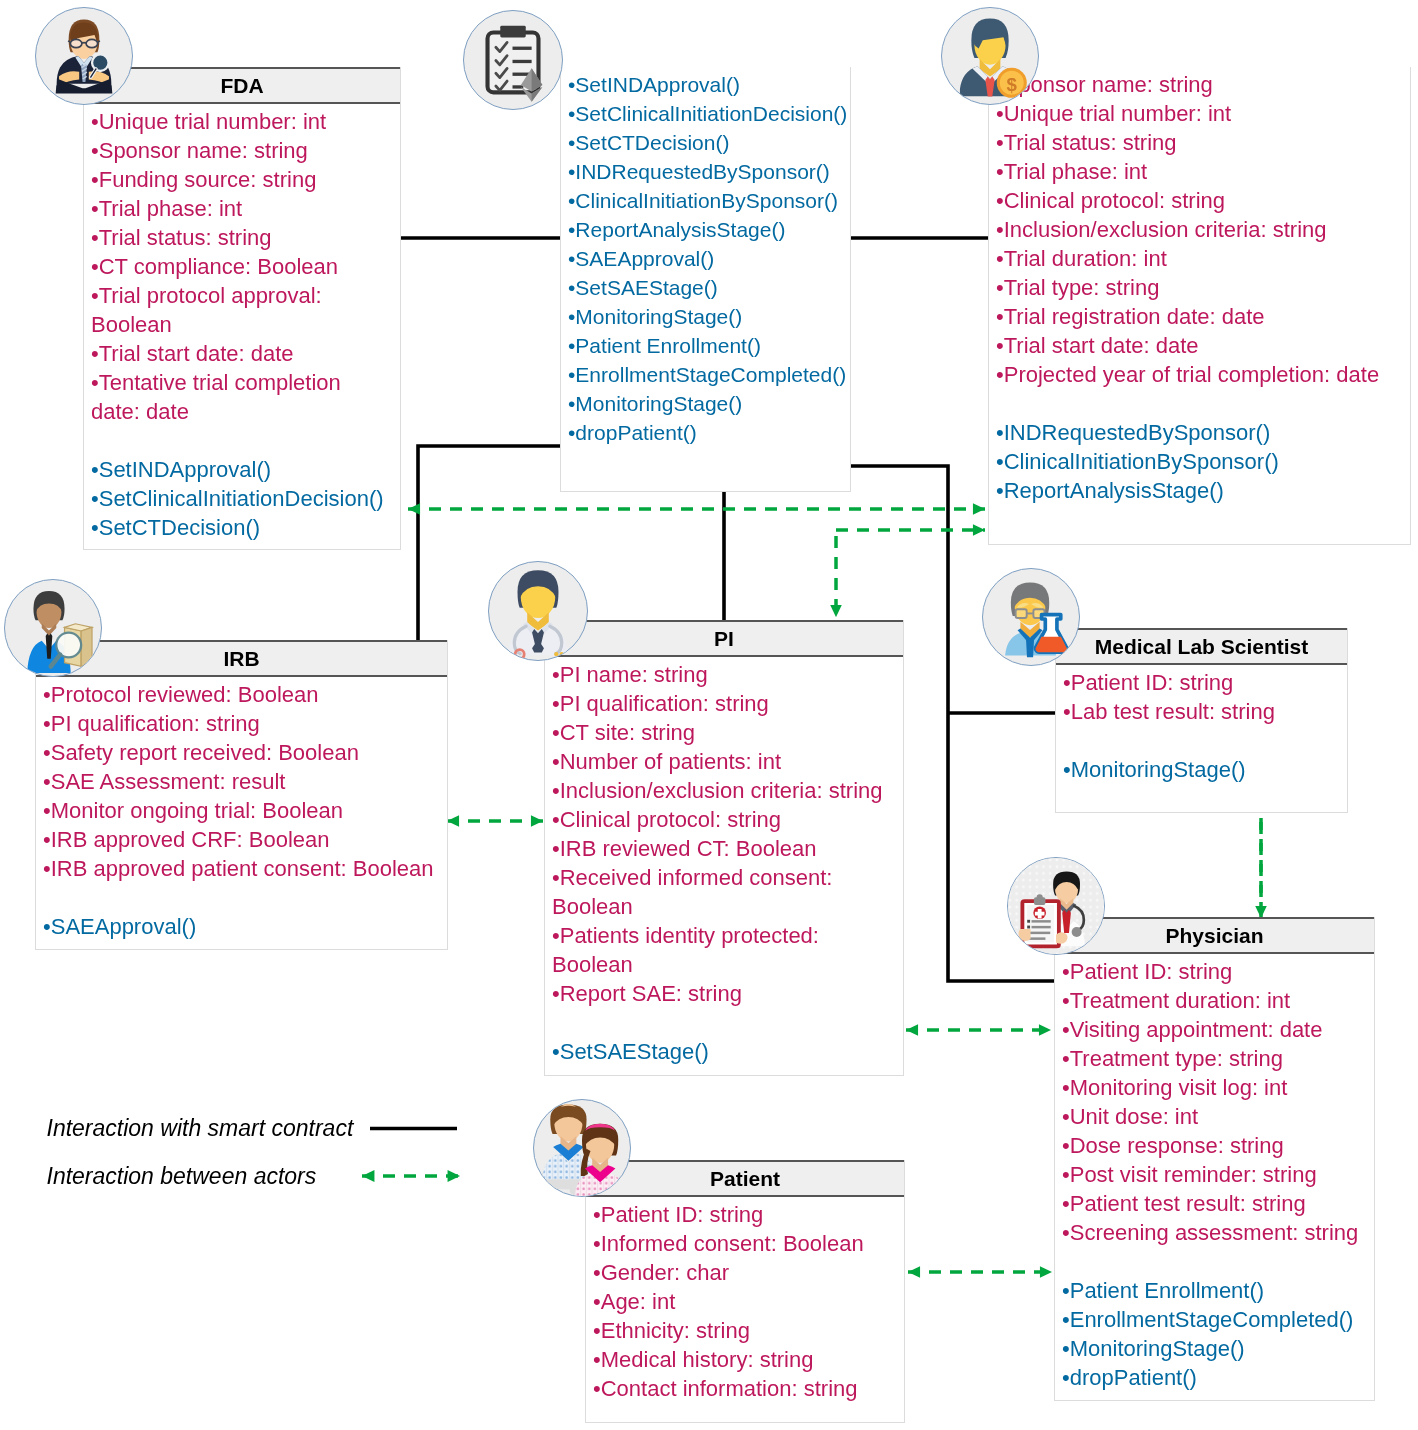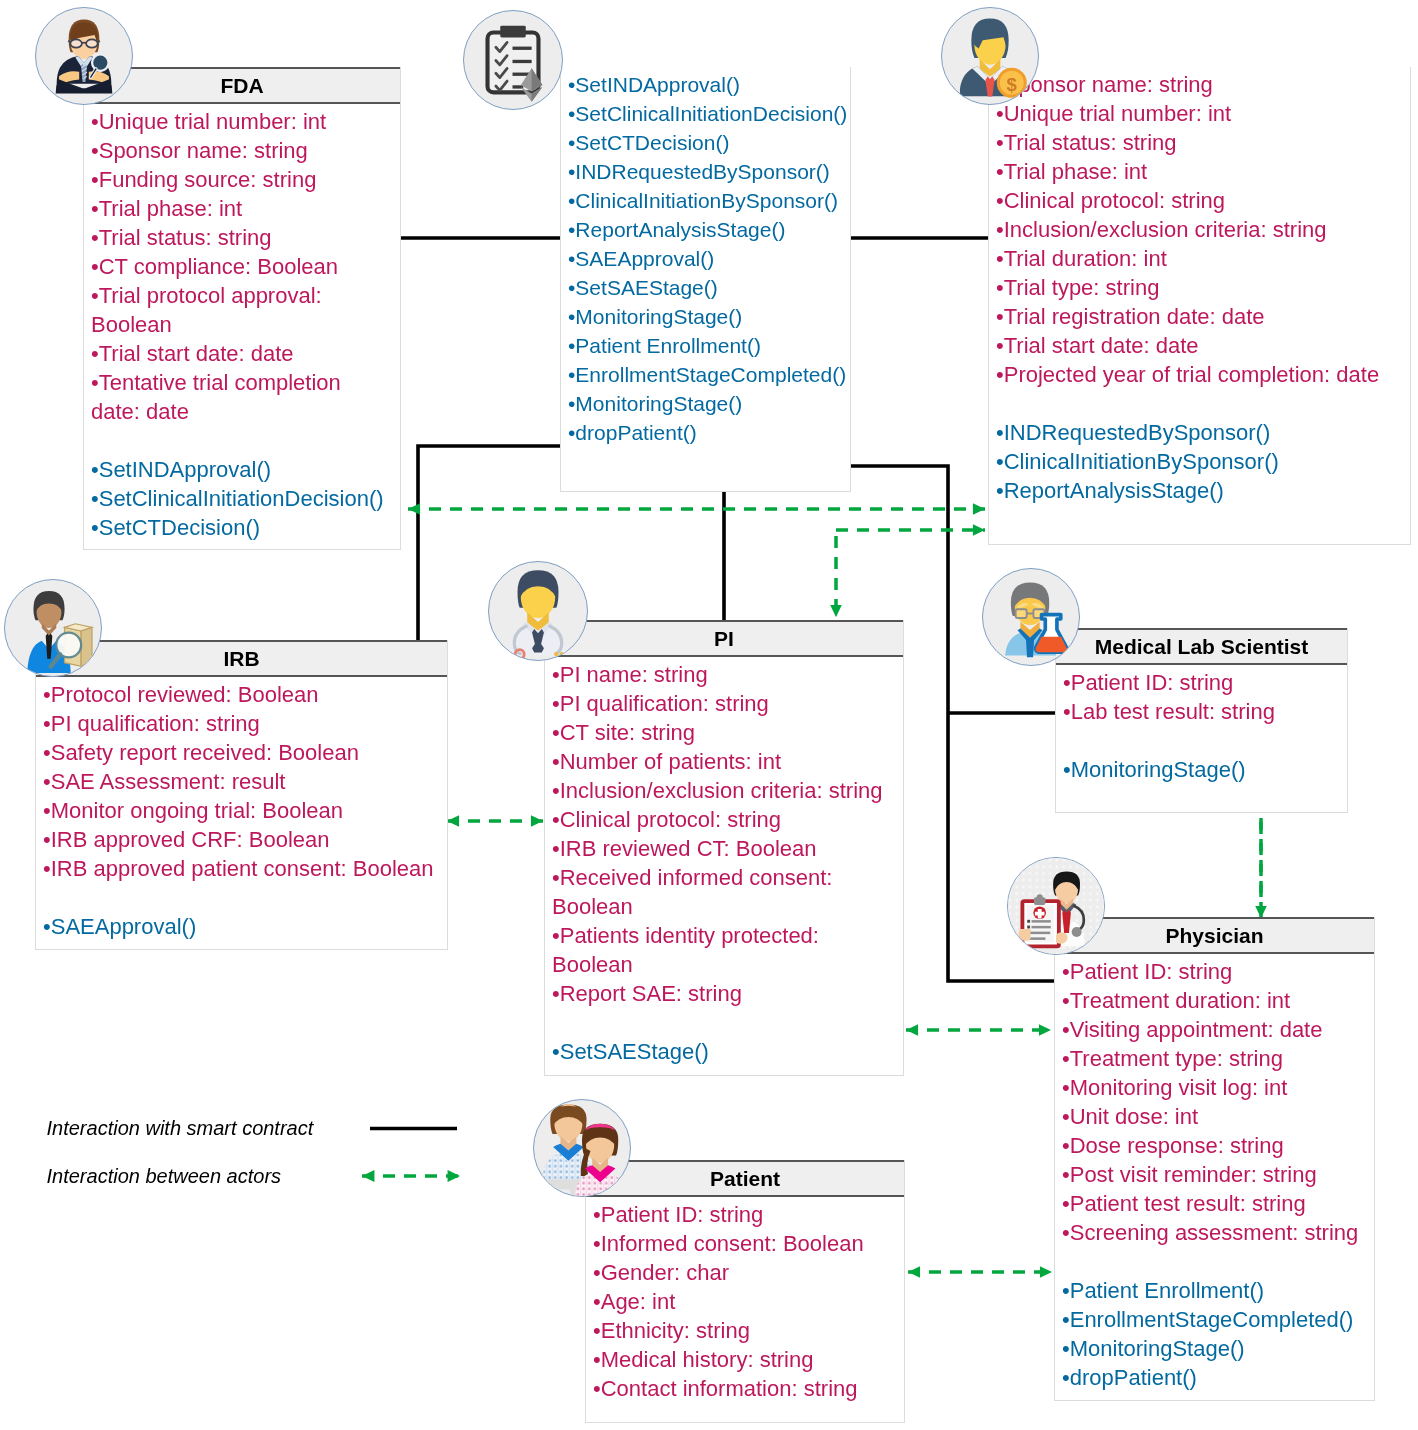--- a/index.html
+++ b/index.html
@@ -17,21 +17,21 @@
        line-height:29px;white-space:nowrap;}
   .uml.tight > .body{font-size:21px;}
   .row{white-space:pre;}
   .row::before{content:"\2022";}
   .attr{color:#be185d;}
   .meth{color:#0369a1;}
   .gap{height:29px;}
   .avatar{position:absolute;border-radius:50%;background:#ededed;
           border:1.4px solid #7e9fc2;overflow:hidden;}
   .avatar svg{display:block;position:absolute;left:0;top:0;}
-  .legend-label{position:absolute;font-style:italic;font-weight:normal;font-size:20px;
+  .legend-label{position:absolute;font-style:italic;font-weight:normal;font-size:23px;
               color:#000;white-space:pre;line-height:23px;}
 </style>
 </head>
 <body>
 
 <div id="stage">
 <svg class="links" id="links" width="1418" height="1430" viewBox="0 0 1418 1430">
 <defs>
 <marker id="ga-r" markerWidth="3.7" markerHeight="3.3" refX="3.6" refY="1.65" orient="auto" markerUnits="strokeWidth">
           <path d="M0.15,0 L3.65,1.65 L0.15,3.3 Z" fill="#02a63e"></path>

